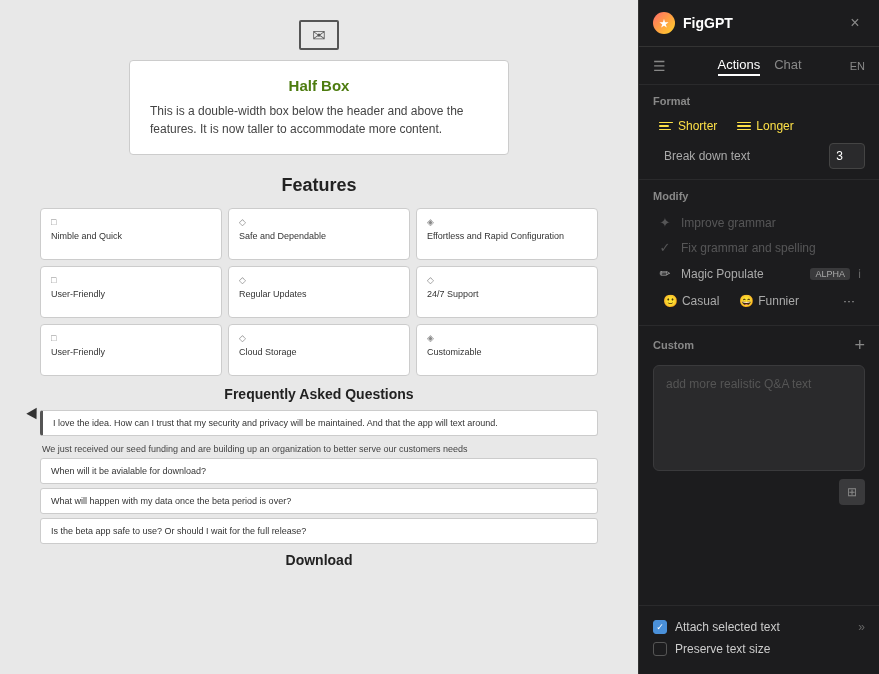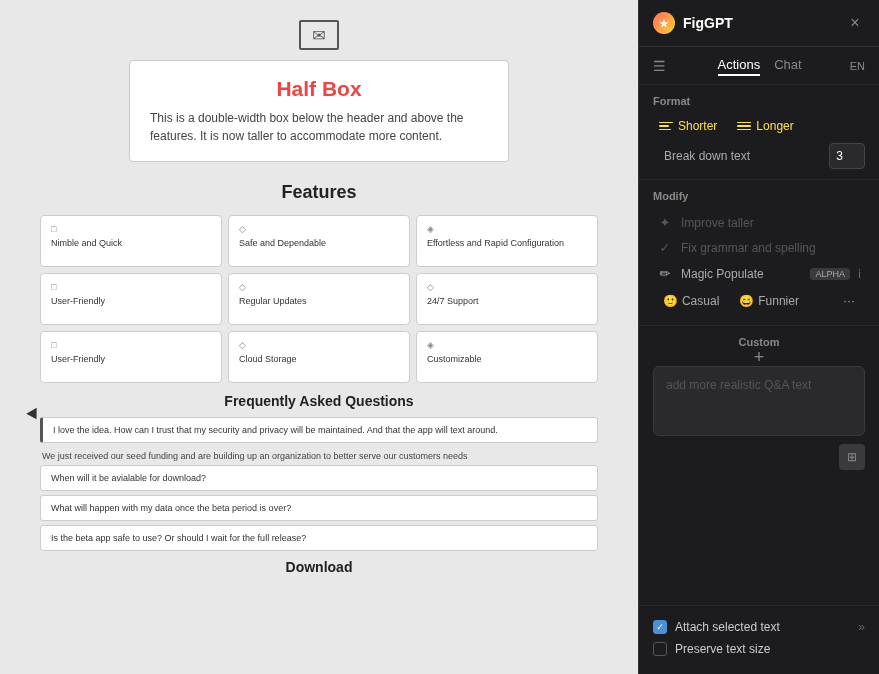--- a/index.html
+++ b/index.html
@@ -51,25 +51,25 @@
     
     .half-box {
       border: 1.5px solid #ccc;
       border-radius: 4px;
       padding: 16px 20px;
       max-width: 380px;
       margin: 0 auto 20px auto;
       background: white;
     }
     .half-box h3 {
-      font-size: 21px;
+      font-size: 15px;
       font-weight: 700;
       text-align: center;
       margin-bottom: 8px;
-      color: #ef4444;
+      color: #4d7c0f;
     }
     .half-box p {
       font-size: 12px;
       color: #444;
       line-height: 1.5;
     }
 
     
     .section-title {
       text-align: center;
@@ -398,22 +398,21 @@
     
     .custom-section {
       padding: 10px 14px;
       flex: 1;
     }
 
     .custom-header {
       display: flex;
       align-items: center;
       justify-content: space-between;
-      margin-bottom: 0;
-      flex-direction: column;
+      margin-bottom: 11px;
     }
 
     .custom-label {
       font-size: 11px;
       font-weight: 600;
       color: #888;
     }
 
     .add-btn {
       background: none;
@@ -426,21 +425,21 @@
 
     .custom-textarea {
       width: 100%;
       background: #2a2a2c;
       border: 1px solid #3a3a3c;
       border-radius: 6px;
       color: #666;
       font-size: 12px;
       padding: 10px 12px;
       resize: none;
-      height: 70px;
+      height: 106px;
       font-family: inherit;
       line-height: 1.4;
     }
     .custom-textarea::placeholder { color: #555; }
 
     .textarea-footer {
       display: flex;
       justify-content: flex-end;
       margin-top: 4px;
     }
@@ -634,21 +633,21 @@
       </button>
       <input class="number-input" type="number" value="3" style="">
     </div>
   </div>
 
   <div class="sidebar-section">
     <div class="section-label">Modify</div>
 
     <div class="modify-item disabled">
       <span class="modify-icon">✦</span>
-      <span class="modify-item-label">Improve taller</span>
+      <span class="modify-item-label">Improve grammar</span>
     </div>
 
     <div class="modify-item disabled">
       <span class="modify-icon">✓</span>
       <span class="modify-item-label">Fix grammar and spelling</span>
     </div>
 
     <div class="modify-item">
       <span class="modify-icon">✏</span>
       <span class="modify-item-label">Magic Populate</span>

